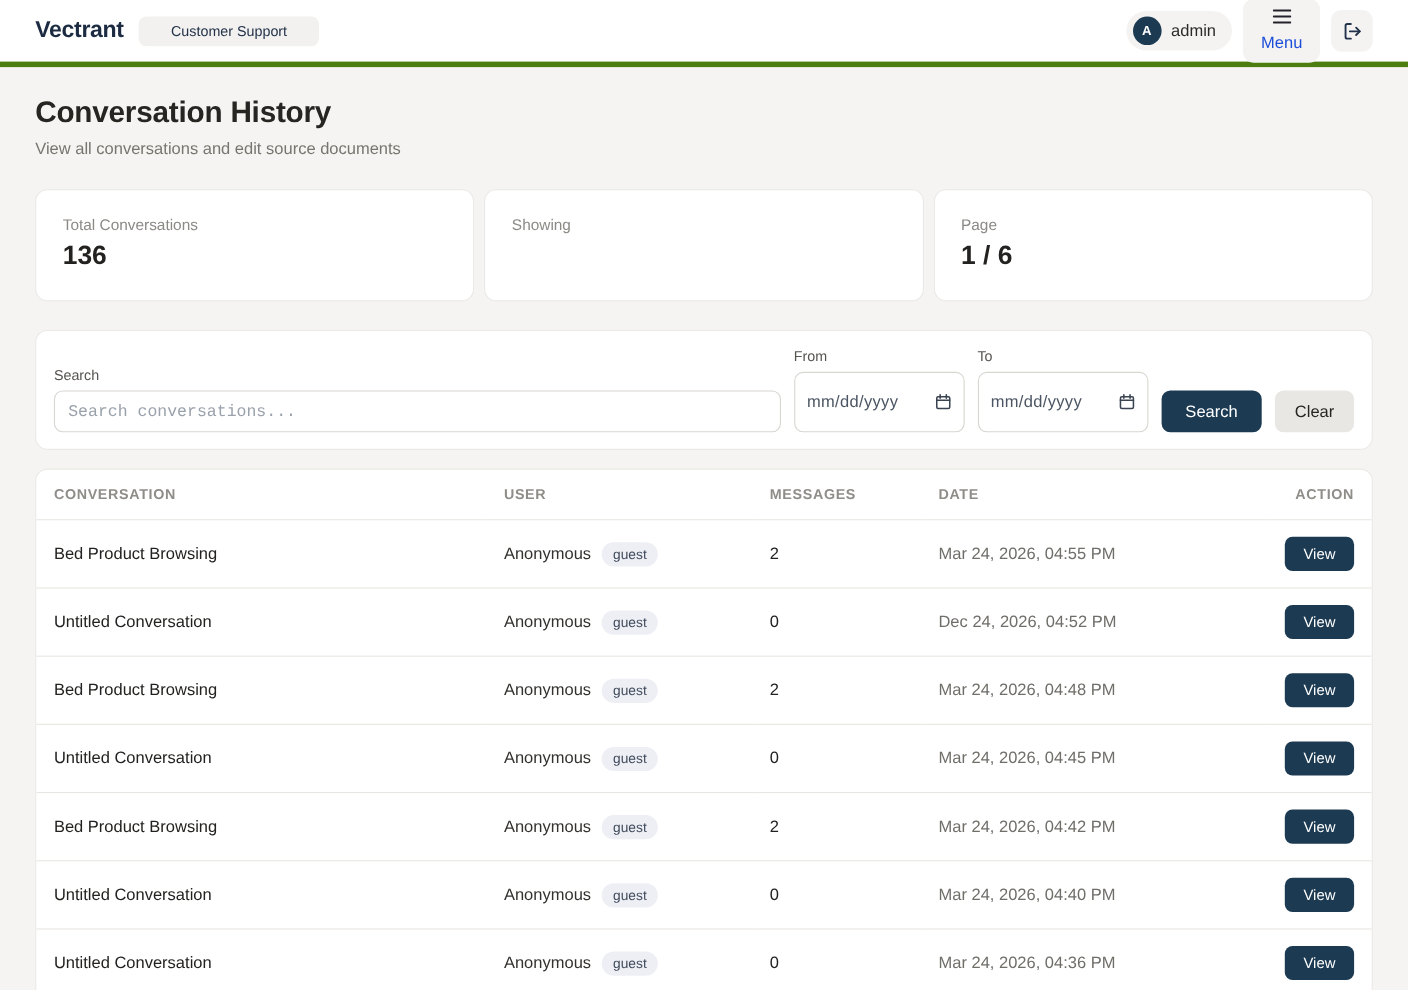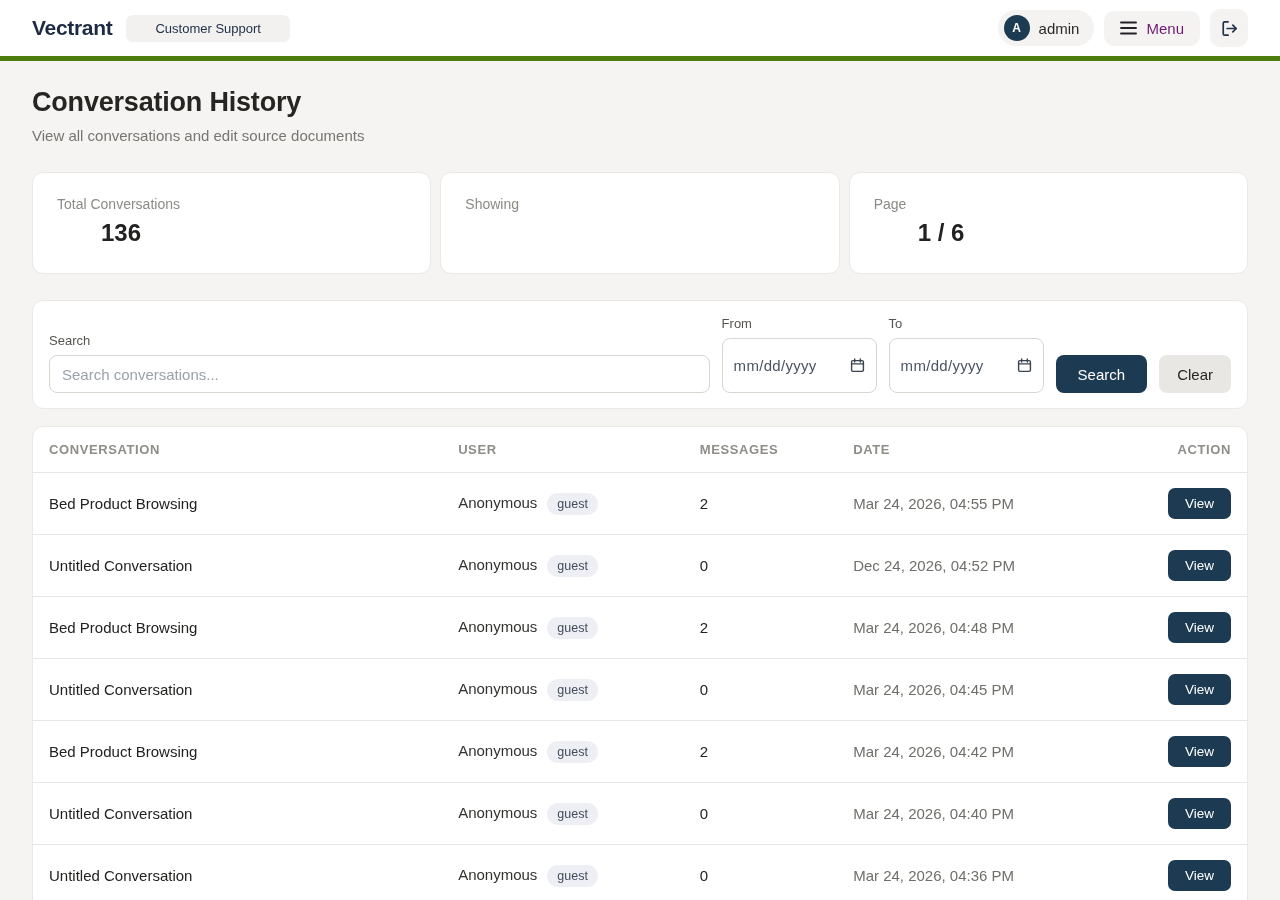--- a/index.html
+++ b/index.html
@@ -55,23 +55,24 @@
     font-weight: 700;
     display: flex; align-items: center; justify-content: center;
   }
   .menu-btn {
     display: flex; align-items: center; gap: 9px;
     background: #f4f3f1;
     border: none;
     border-radius: 10px;
     padding: 9px 16px;
     font-size: 15px;
-    color: #701a75;
+    color: #1d4ed8;
     cursor: pointer;
     font-family: inherit;
+    flex-direction: column;
   }
   .icon-btn {
     width: 38px; height: 38px;
     background: #f4f3f1;
     border: none;
     border-radius: 10px;
     display: flex; align-items: center; justify-content: center;
     cursor: pointer;
   }
 
@@ -87,21 +88,21 @@
     grid-template-columns: 1fr 1fr 1fr;
     gap: 9px;
   }
   .stat-card {
     background: #ffffff;
     border: 1px solid #ebe9e5;
     border-radius: 11px;
     padding: 23px 24px 26px 24px;
   }
   .stat-label { font-size: 14px; color: #8b8a85; }
-  .stat-value { margin-top: 7px; font-size: 24px; font-weight: 700; color: #232220; margin-left: 44px; }
+  .stat-value { margin-top: 7px; font-size: 24px; font-weight: 700; color: #232220; }
 
   
   .filter-card {
     margin-top: 26px;
     background: #ffffff;
     border: 1px solid #ebe9e5;
     border-radius: 11px;
     padding: 15px 16px;
     display: flex;
     align-items: flex-end;
@@ -109,21 +110,21 @@
   }
   .field { display: flex; flex-direction: column; }
   .field-search { flex: 1; }
   .field-label { font-size: 13px; color: #56544f; margin-bottom: 7px; }
   .text-input {
     height: 38px;
     border: 1px solid #d8d6d1;
     border-radius: 8px;
     padding: 0 12px;
     font-size: 15px;
-    font-family: Liberation Sans, sans-serif;
+    font-family: Liberation Mono, monospace;
     color: #6d28d9;
     background: #ffffff;
     outline: none;
     width: 100%;
   }
   .text-input::placeholder { color: #9aa1ab; }
   .date-input {
     width: 155px;
     height: 55px;
     border: 1px solid #d8d6d1;

